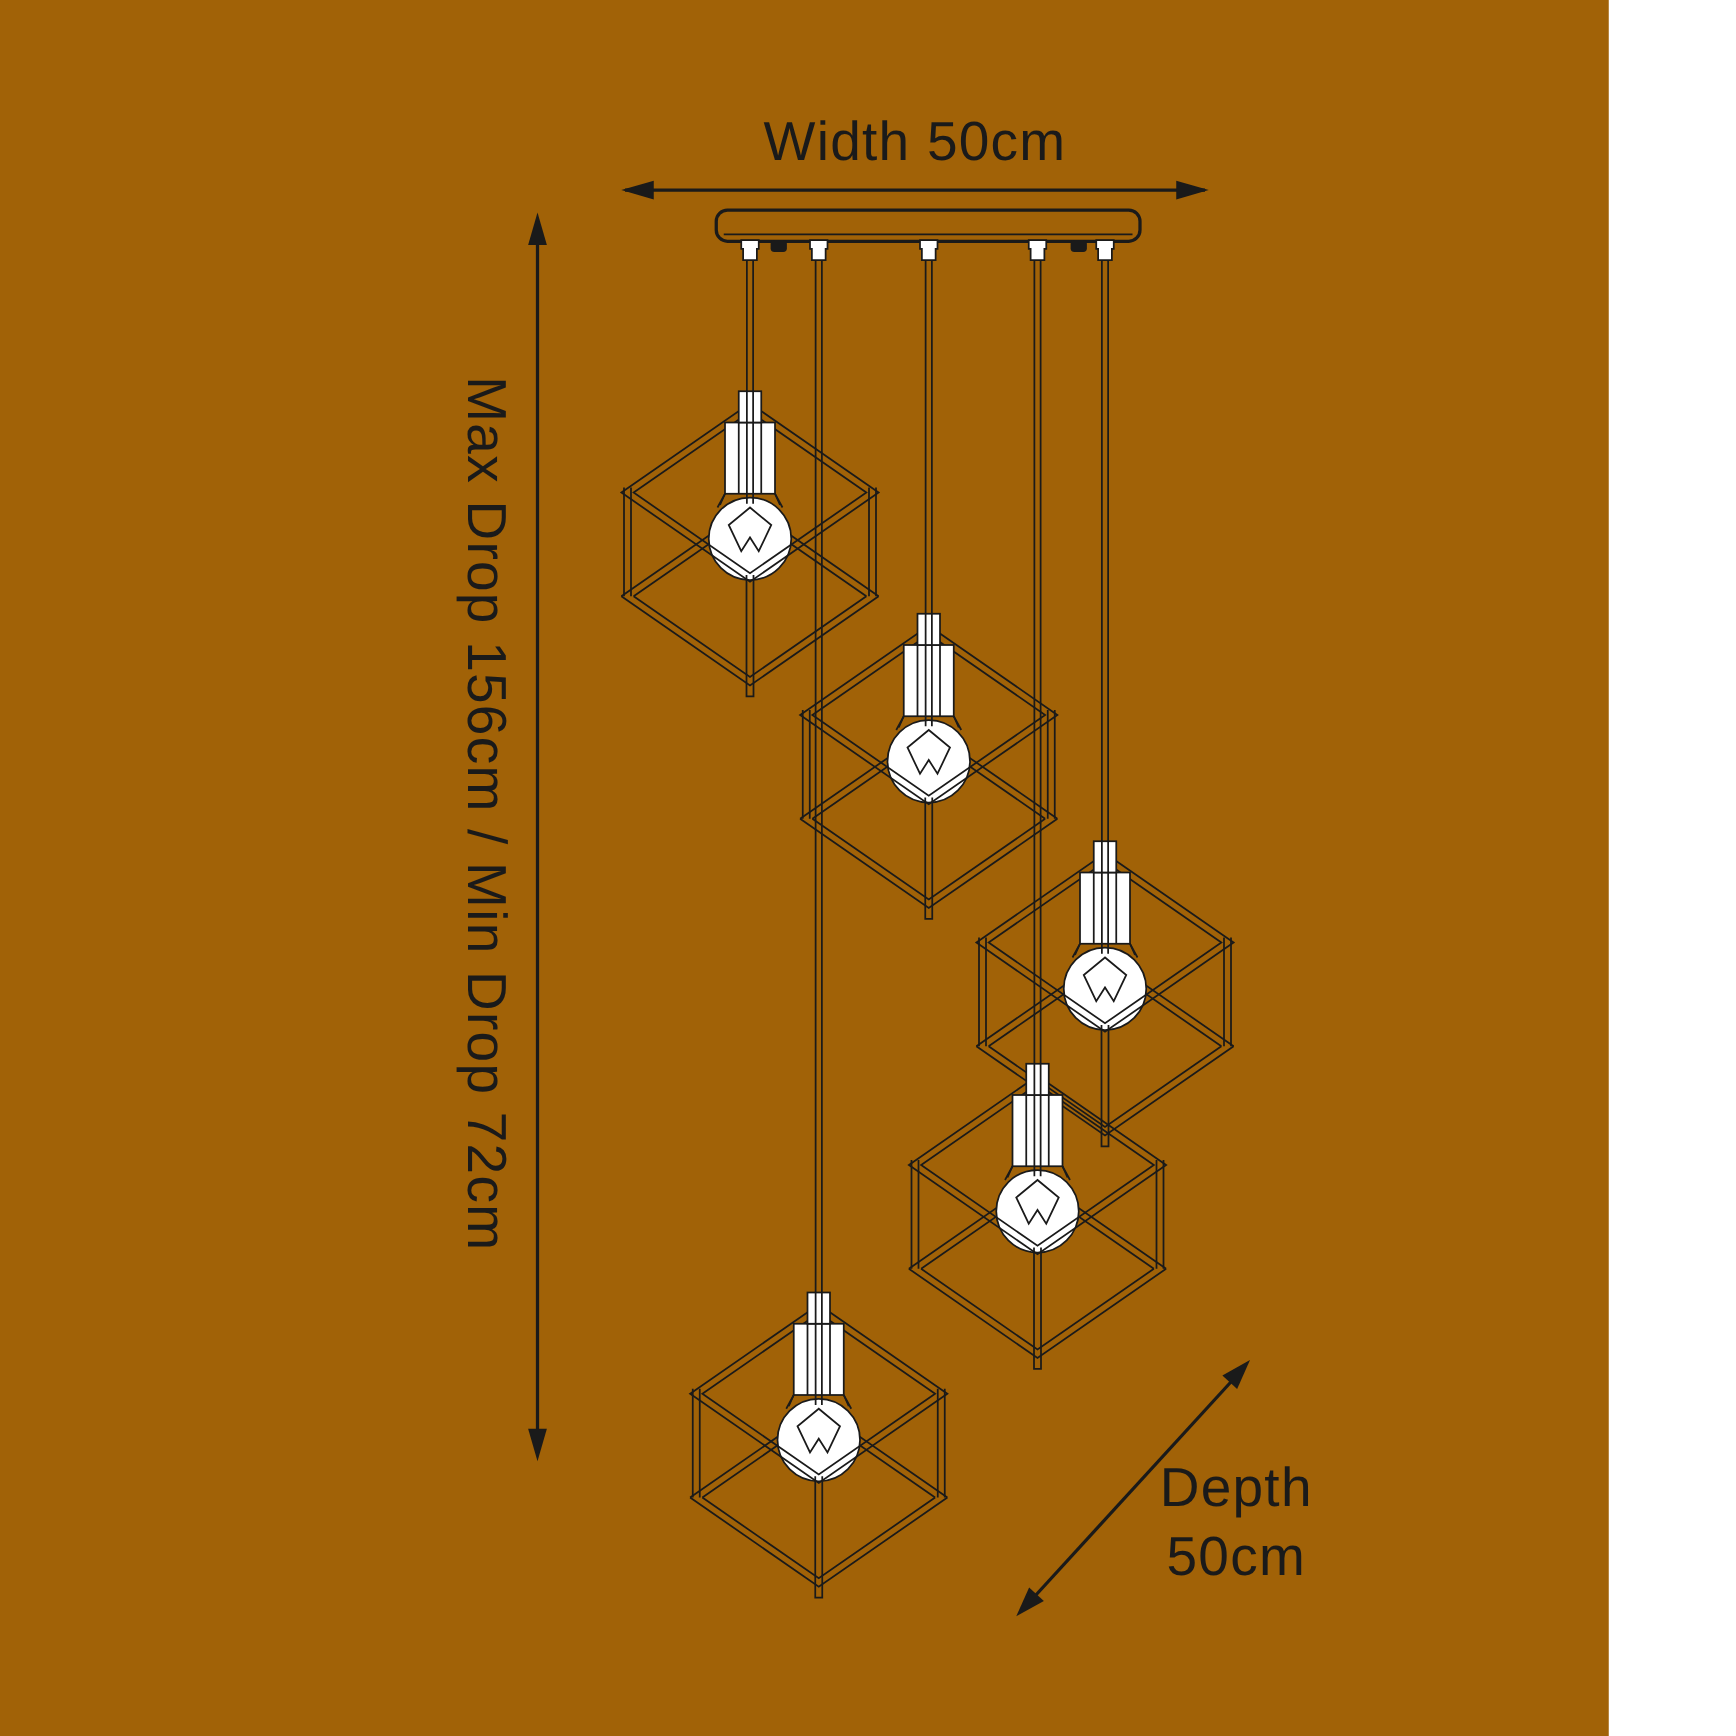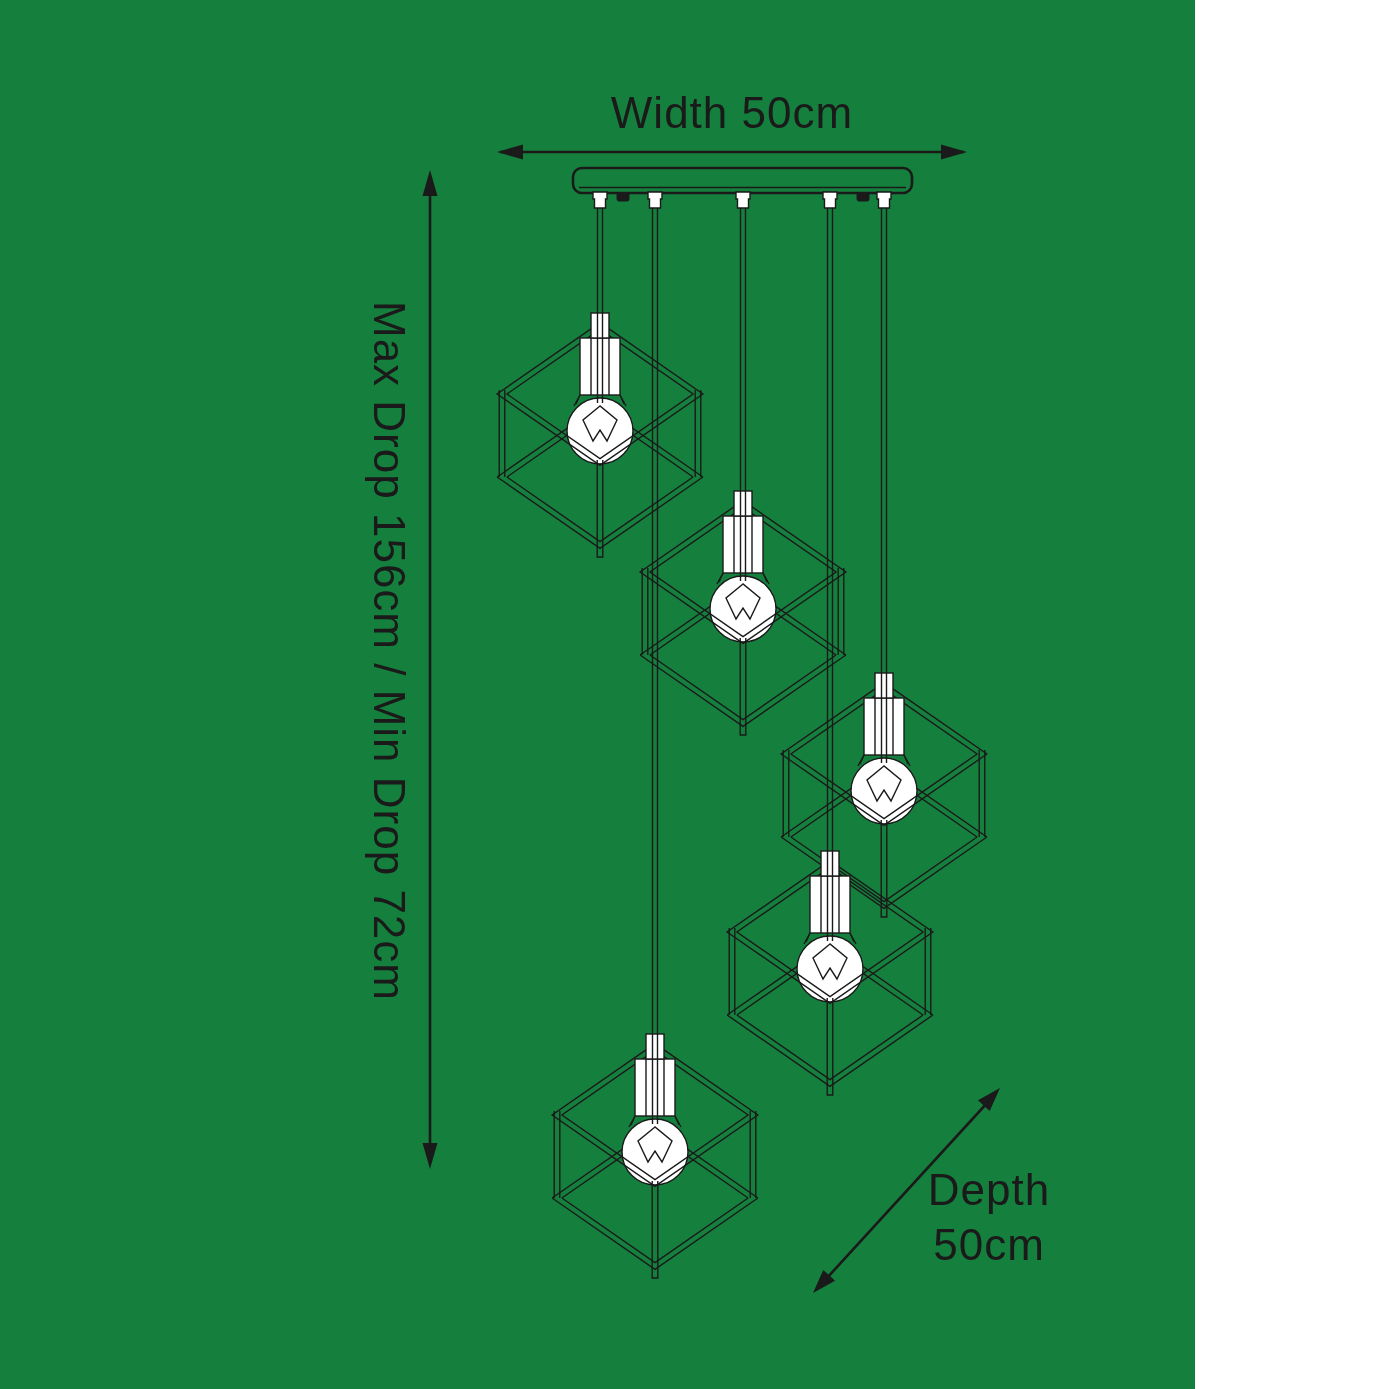--- a/index.html
+++ b/index.html
@@ -1,20 +1,20 @@
 <!DOCTYPE html>
 <html><head>
 <meta charset="utf-8">
 <style>
   html, body { margin: 0; padding: 0; background: #ffffff; }
   .stage {
     position: relative;
-    width: 1195px;
+    width: 1287px;
     height: 1389px;
-    background: #15803d;
+    background: #a16207;
     overflow: hidden;
   }
   .stage svg { display: block; width: 1389px; height: 1389px; }
   .dim-label {
     font-family: "Liberation Sans", sans-serif;
     font-size: 44px;
     font-weight: 400;
     letter-spacing: 1px;
     fill: #1a1a1a;
     stroke: none;

